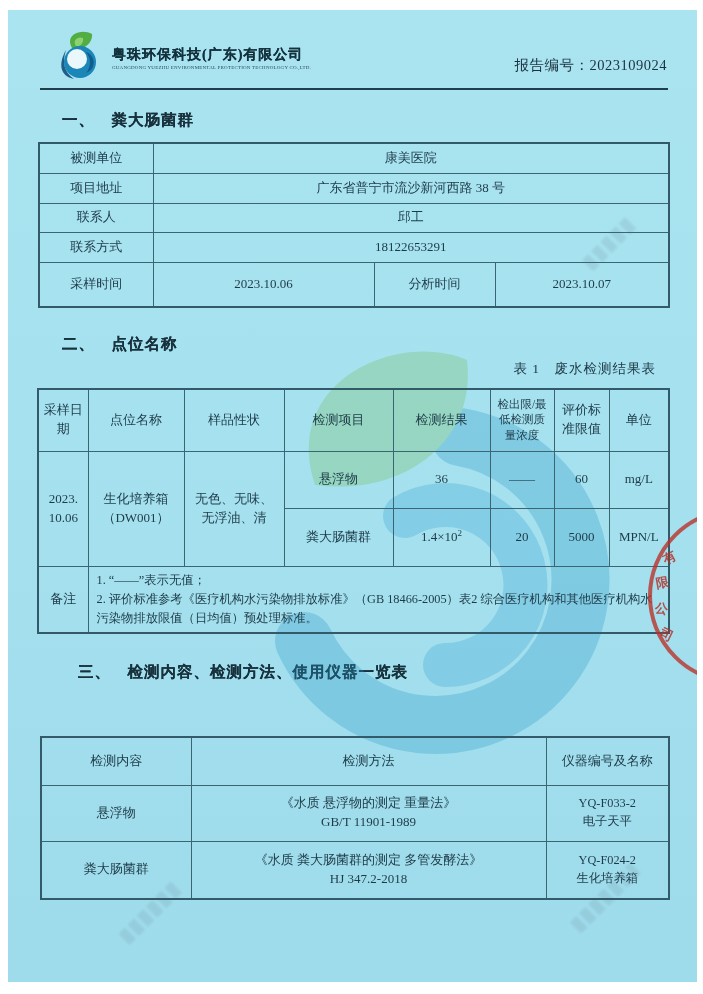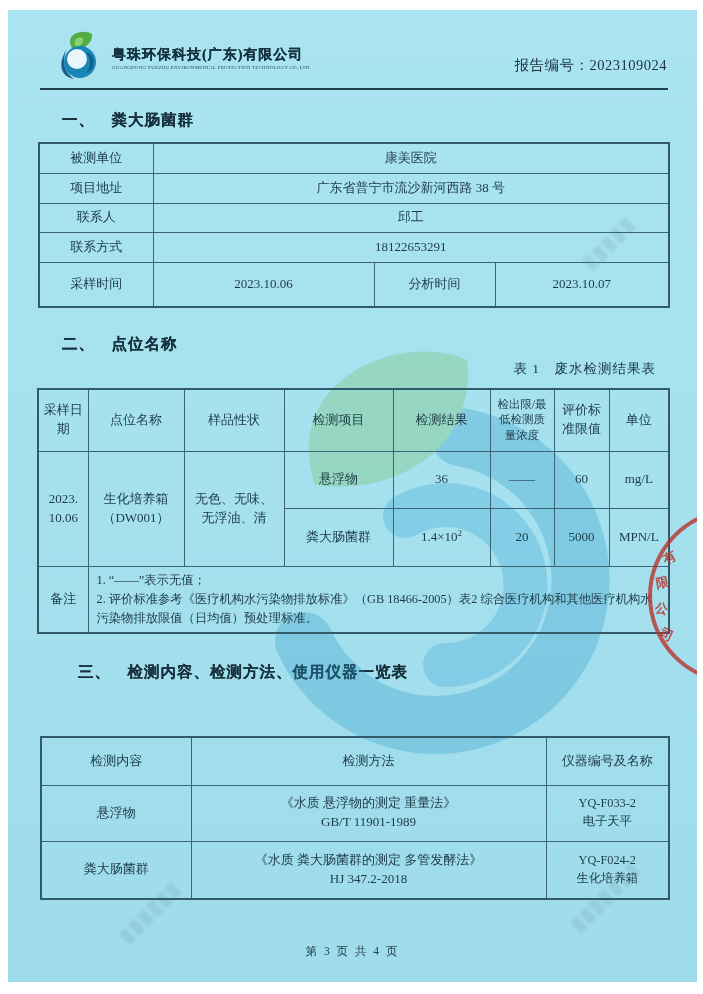--- a/index.html
+++ b/index.html
@@ -240,15 +240,14 @@
     </tr>
   </tbody>
     </table>
 
   <div class="stamp-ring"></div>
   <span class="stamp-char" style="left:655px;top:539px;transform:rotate(-28deg);">有</span>
   <span class="stamp-char" style="left:648px;top:564px;transform:rotate(-10deg);">限</span>
   <span class="stamp-char" style="left:647px;top:590px;transform:rotate(8deg);">公</span>
   <span class="stamp-char" style="left:652px;top:616px;transform:rotate(26deg);">司</span>
 
-  <div class="footer">第 3 页 共 4 页</div>
 
 </div>
 
 </body></html>

